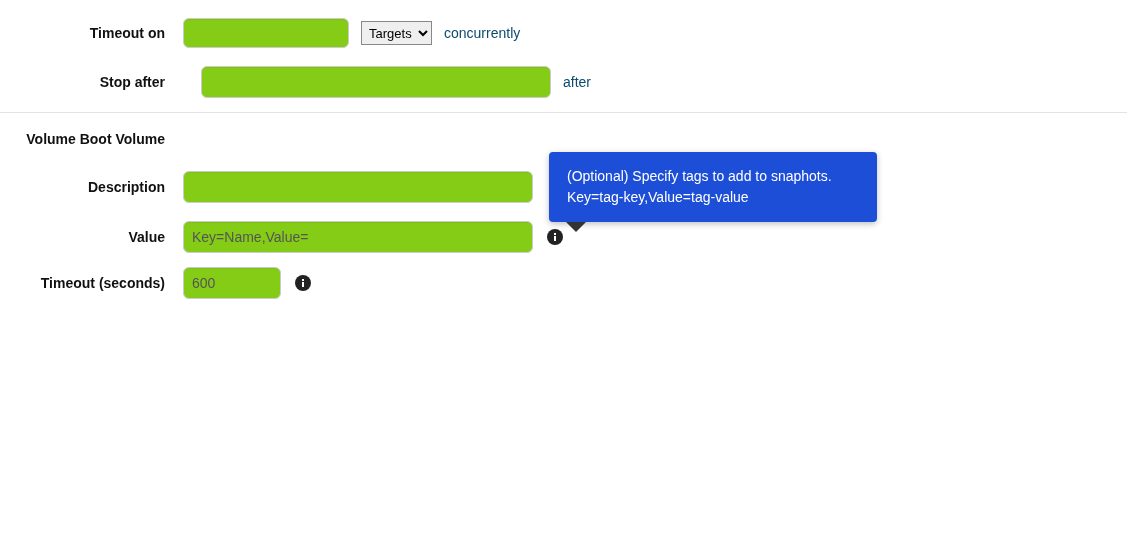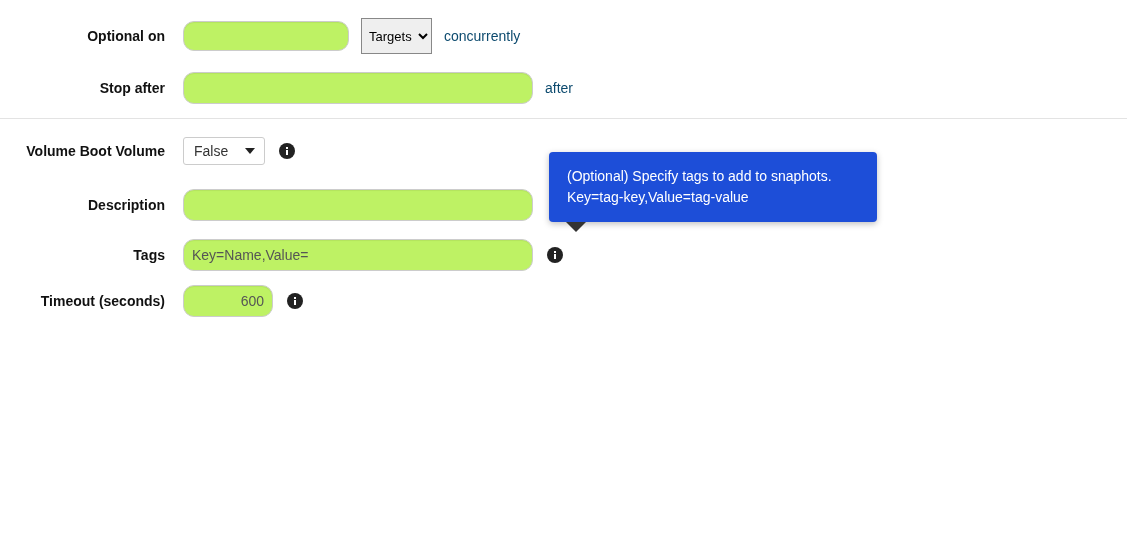--- a/index.html
+++ b/index.html
@@ -32,33 +32,33 @@
   .valign-center .label-col { padding-top: 0; }
   .control-col {
     display: flex;
     align-items: center;
     flex-wrap: wrap;
     gap: 0;
     position: relative;
   }
   input[type="text"].txt, textarea.txt {
     border: 1px solid #ccc;
-    border-radius: 11px;
-    background: #bef264;
+    border-radius: 6px;
+    background: #84cc16;
     padding: 5px 8px;
     font-size: 14px;
     color: #555;
     box-shadow: inset 0 1px 1px rgba(0,0,0,.06);
   }
   textarea.txt { resize: both; }
   select.native-select {
     border: 1px solid #888;
     background: #efefef;
     font-size: 13px;
-    height: 36px;
+    height: 24px;
     padding: 1px 3px;
   }
   .dropdown {
     border: 1px solid #ccc;
     border-radius: 3px;
     background: #fff;
     padding: 5px 28px 5px 10px;
     font-size: 14px;
     color: #333;
     position: relative;
@@ -118,83 +118,70 @@
     border-right: 10px solid transparent;
     border-top: 10px solid #333333;
   }
 </style>
 </head>
 <body>
 
 <div class="form-area" style="position:relative;">
 
   <div class="form-row valign-center">
-    <div class="label-col">Optional on</div>
+    <div class="label-col">Timeout on</div>
     <div class="control-col">
       <input type="text" class="txt" style="width: 166px; height: 30px;">
       <select class="native-select" style="margin-left:12px;">
         <option>Targets</option>
       </select>
       <span class="suffix">concurrently</span>
     </div>
   </div>
 
-  <div class="form-row valign-center" style="margin-top:18px;">
+  <div class="form-row valign-center" style="margin-top:18px;gap:18px;">
     <div class="label-col">Stop after</div>
     <div class="control-col">
       <input type="text" class="txt" style="width: 350px; height: 32px;">
       <span class="suffix">after</span>
     </div>
   </div>
 
   <hr class="sep">
 
   <div class="form-row valign-center" style="margin-top:18px;">
     <div class="label-col">Volume Boot Volume</div>
-    <div class="control-col">
-      <div class="dropdown">
-        <span>False</span>
-        <span class="caret"></span>
-      </div>
-      <span class="info-icon">
-        <svg width="16" height="16" viewBox="0 0 16 16">
-            <circle cx="8" cy="8" r="8" fill="#222"></circle>
-            <rect x="7" y="7" width="2" height="5" fill="#fff"></rect>
-            <rect x="7" y="4" width="2" height="2" fill="#fff"></rect>
-          </svg>
-      </span>
-    </div>
   </div>
 
   <div class="form-row valign-center" style="margin-top:24px;">
     <div class="label-col">Description</div>
     <div class="control-col">
       <input type="text" class="txt" style="width: 350px; height: 32px;">
     </div>
   </div>
 
   <div class="form-row valign-center" style="margin-top:18px;">
-    <div class="label-col">Tags</div>
+    <div class="label-col">Value</div>
     <div class="control-col">
       <input type="text" class="txt" style="width: 350px; height: 32px;" value="Key=Name,Value=">
       <span class="info-icon">
         <svg width="16" height="16" viewBox="0 0 16 16">
             <circle cx="8" cy="8" r="8" fill="#222"></circle>
             <rect x="7" y="7" width="2" height="5" fill="#fff"></rect>
             <rect x="7" y="4" width="2" height="2" fill="#fff"></rect>
           </svg>
       </span>
     </div>
   </div>
 
 
   <div class="form-row valign-center" style="margin-top:14px;">
     <div class="label-col">Timeout (seconds)</div>
     <div class="control-col">
-      <input type="text" class="txt" style="width: 90px; height: 32px; text-align: right;" value="600">
+      <input type="text" class="txt" style="width: 98px; height: 32px;" value="600">
       <span class="info-icon">
         <svg width="16" height="16" viewBox="0 0 16 16">
             <circle cx="8" cy="8" r="8" fill="#222"></circle>
             <rect x="7" y="7" width="2" height="5" fill="#fff"></rect>
             <rect x="7" y="4" width="2" height="2" fill="#fff"></rect>
           </svg>
       </span>
     </div>
   </div>
 

